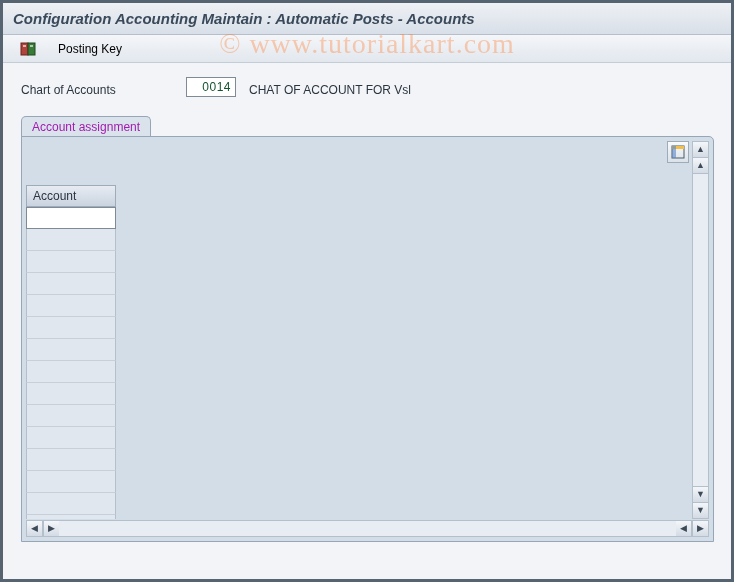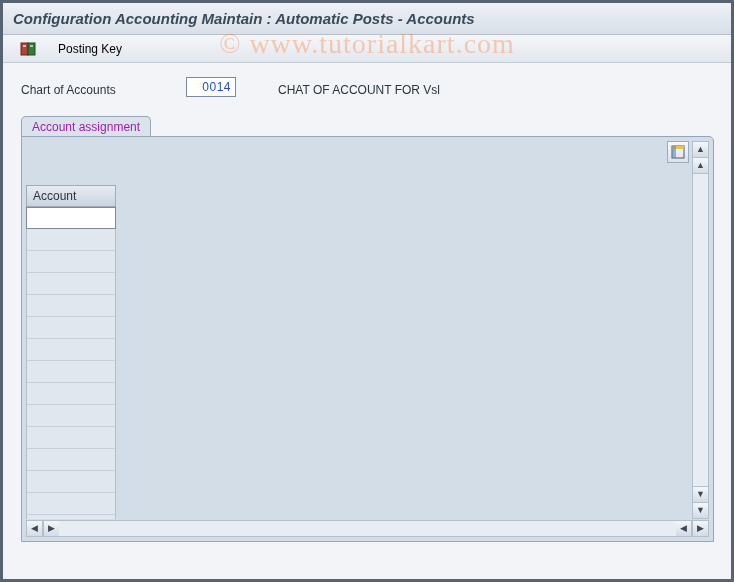--- a/index.html
+++ b/index.html
@@ -64,27 +64,27 @@
       width: 152px;
       color: #2a3540;
     }
     .field-box {
       width: 50px;
       height: 20px;
       border: 1px solid #7f8a97;
       background: #fff;
       text-align: right;
       padding: 2px 4px;
-      color: #1d4ed8;
+      color: #14532d;
       font-size: 12px;
       letter-spacing: 0.5px;
     }
     .field-box.left { text-align: left; }
     .field-desc {
-      margin-left: 29px;
+      margin-left: 0;
       color: #2a3540;
     }
     .panel-wrap {
       margin-top: 18px;
       width: 693px;
     }
     .panel-title-tab {
       display: inline-block;
       background: #dae3ec;
       border: 1px solid #97a6b6;

